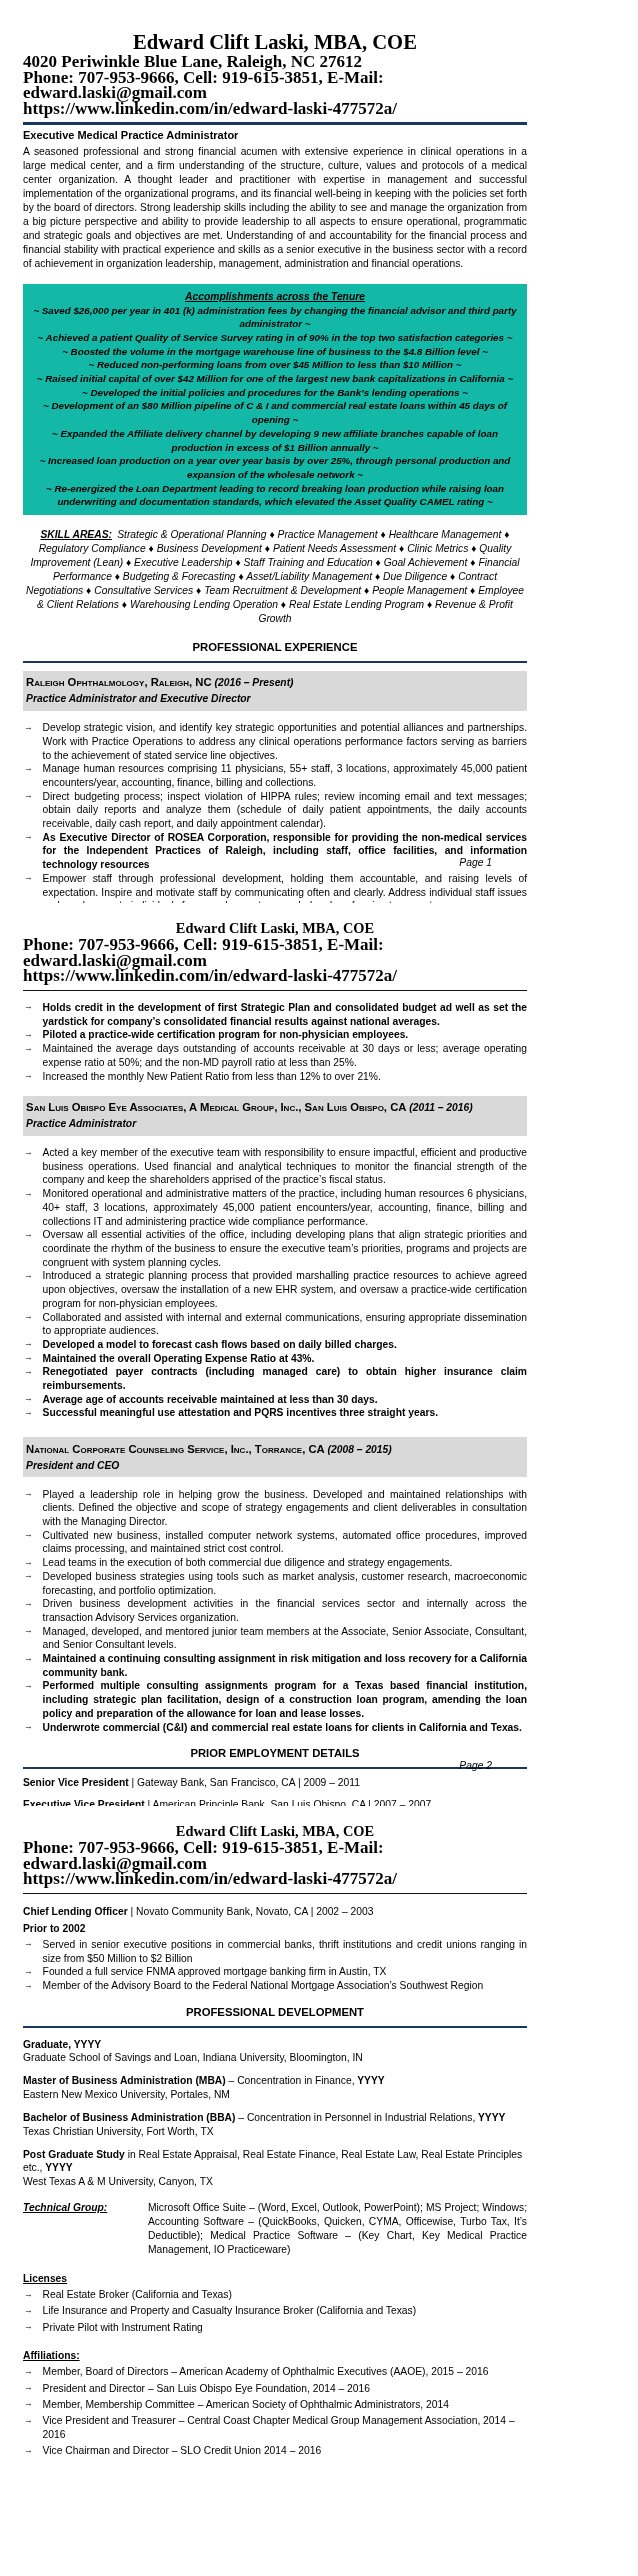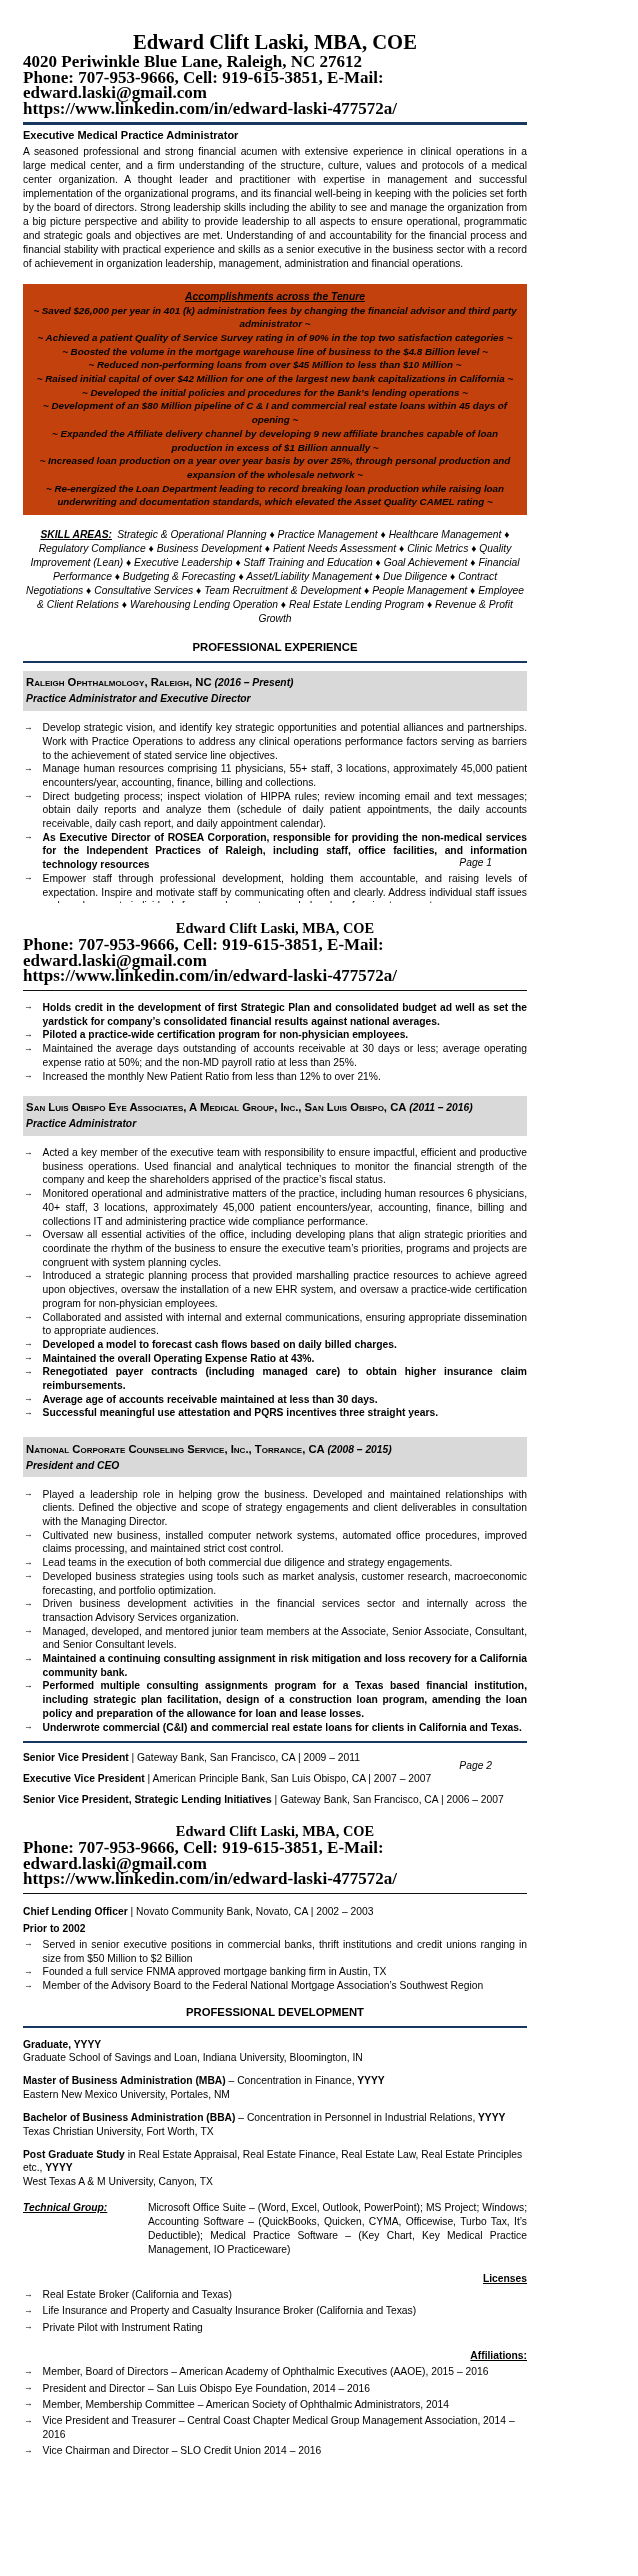--- a/index.html
+++ b/index.html
@@ -13,21 +13,21 @@
   .p1-sub  { font-size: 17px; font-weight: bold; text-align: left; line-height: 15.5px; }
   .pn-name { padding-top: 16.5px; font-size: 14.4px; font-weight: bold; text-align: center; line-height: 17.5px; }
   .rule-navy-thick { height: 2.6px; background: #17375E; margin-top: 6.2px; }
   .rule-navy { height: 2.1px; background: #17375E; margin-top: 6.7px; }
   .rule-thin { height: 1px; background: #111; margin-top: 6.2px; }
 
   .doc-title { margin-top: 4.6px; font-size: 11px; font-weight: bold; text-align: left; }
   .summary { margin-top: 3.6px; font-size: 10.3px; line-height: 14px; text-align: justify; }
 
   
-  .accom-box { margin-top: 13.4px; background: #c2410c; padding: 5.2px 7.2px 6.2px 7.2px;
+  .accom-box { margin-top: 13.4px; background: #14b8a6; padding: 5.2px 7.2px 6.2px 7.2px;
                text-align: center; font-weight: bold; font-style: italic; }
   .accom-title { font-size: 10.3px; text-decoration: underline; line-height: 14px; }
   .accom-item { font-size: 9.8px; line-height: 13.7px; }
 
   
   .skills { margin-top: 13px; text-align: center; font-style: italic; font-size: 10.3px; line-height: 14px; }
   .skills-label { font-weight: bold; text-decoration: underline; padding-right: 5.2px; }
 
   
   .sec-heading { margin-top: 14px; text-align: center; font-weight: bold; font-size: 11.3px; line-height: 14.4px; }
@@ -50,21 +50,21 @@
   .entry-role { font-weight: bold; }
   .prior-label { margin-top: 4.1px; font-size: 10.3px; font-weight: bold; line-height: 13.4px; }
 
   
   .edu { margin-top: 9.3px; font-size: 10.3px; line-height: 13.7px; }
   .edu .b { font-weight: bold; }
   .tech { position: relative; margin-top: 12.4px; font-size: 10.3px; line-height: 14px; }
   .tech-label { position: absolute; left: 0; top: 0; font-weight: bold; font-style: italic;
                 text-decoration: underline; }
   .tech-text { margin-left: 125px; text-align: justify; }
-  .sub-heading { margin-top: 14.4px; font-size: 10.3px; font-weight: bold; text-decoration: underline; line-height: 13.4px; text-align: right; }
+  .sub-heading { margin-top: 14.4px; font-size: 10.3px; font-weight: bold; text-decoration: underline; line-height: 13.4px; }
   ul.bullets.tight { margin-top: 3.1px; }
   ul.bullets.tight li { text-align: left; margin-top: 2.6px; }
 
   .page-num { position: absolute; right: 58px; bottom: 35px; font-style: italic; font-size: 10.3px; }
 </style>
 </head>
 <body>
 
 <div class="page">
   <div class="serif p1-name">Edward Clift Laski, MBA, COE</div>
@@ -153,20 +153,21 @@
     <li>Cultivated new business, installed computer network systems, automated office procedures, improved claims processing, and maintained strict cost control.</li>
     <li>Lead teams in the execution of both commercial due diligence and strategy engagements.</li>
     <li>Developed business strategies using tools such as market analysis, customer research, macroeconomic forecasting, and portfolio optimization.</li>
     <li>Driven business development activities in the financial services sector and internally across the transaction Advisory Services organization.</li>
     <li>Managed, developed, and mentored junior team members at the Associate, Senior Associate, Consultant, and Senior Consultant levels.</li>
     <li class="b">Maintained a continuing consulting assignment in risk mitigation and loss recovery for a California community bank.</li>
     <li class="b">Performed multiple consulting assignments program for a Texas based financial institution, including strategic plan facilitation, design of a construction loan program, amending the loan policy and preparation of the allowance for loan and lease losses.</li>
     <li class="b">Underwrote commercial (C&amp;I) and commercial real estate loans for clients in California and Texas.</li>
   </ul>
 
+  <div class="sec-heading" style="margin-top:11.3px">PRIOR EMPLOYMENT DETAILS</div>
   <div class="rule-navy"></div>
 
   <div class="entry"><span class="entry-role">Senior Vice President</span><span> | Gateway Bank, San Francisco, CA | 2009 – 2011</span></div>
   <div class="entry"><span class="entry-role">Executive Vice President</span><span> | American Principle Bank, San Luis Obispo, CA | 2007 – 2007</span></div>
   <div class="entry"><span class="entry-role">Senior Vice President, Strategic Lending Initiatives</span><span> | Gateway Bank, San Francisco, CA | 2006 – 2007</span></div>
   <div class="entry"><span class="entry-role">Chief Lending Officer</span><span> | United Labor Bank, Oakland, CA | 2004 – 2005</span></div>
 
   <div class="page-num">Page 2</div>
 </div>
 

